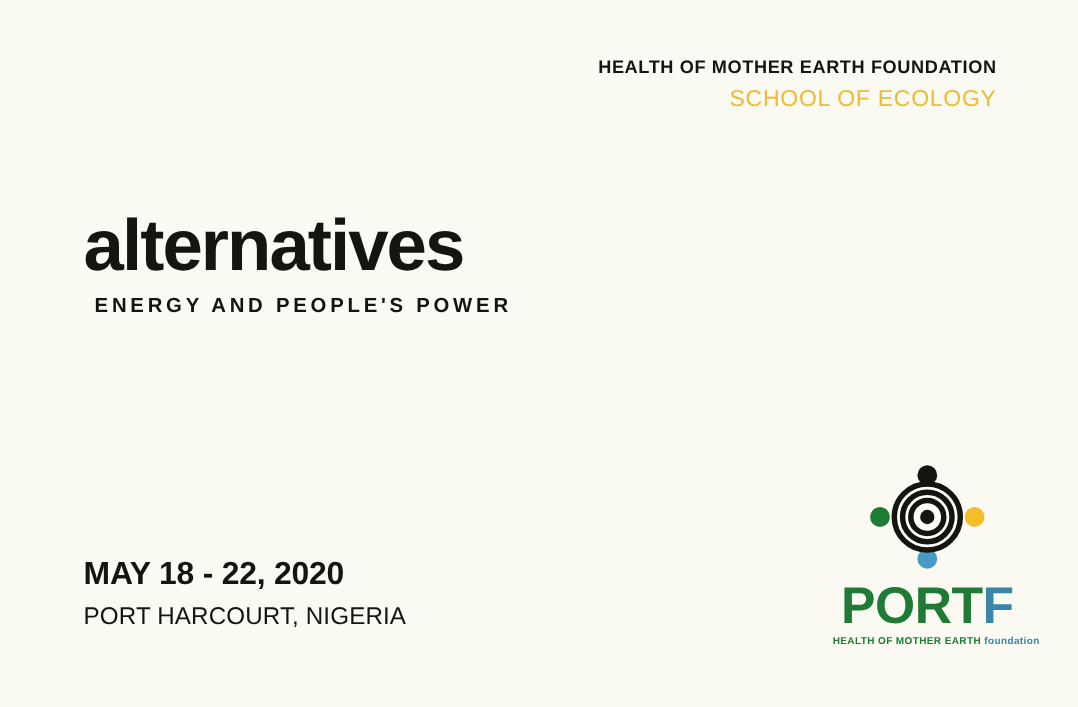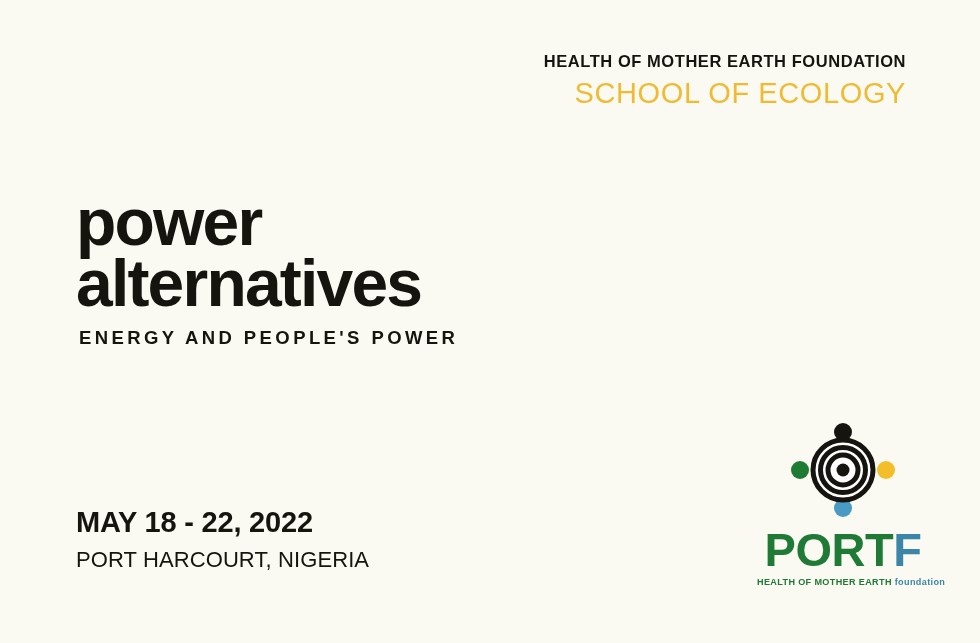--- a/index.html
+++ b/index.html
@@ -32,21 +32,21 @@
   #org-name {
     font-size: 16.5px;
     font-weight: bold;
     letter-spacing: 0.55px;
     color: #16140f;
     line-height: 1.2;
     white-space: nowrap;
   }
   #school-name {
     margin-top: 6px;
-    font-size: 29px;
+    font-size: 21px;
     font-weight: normal;
     letter-spacing: 0.6px;
     color: #efbb33;
     line-height: 1.1;
     white-space: nowrap;
   }
 
   
   #title-block {
     position: absolute;
@@ -60,21 +60,21 @@
     line-height: 0.92;
     letter-spacing: -1.8px;
     white-space: nowrap;
   }
   #amp {
     color: #f5b820;
     font-weight: bold;
   }
   #tagline {
     margin-top: 14px;
-    margin-left: 3px;
+    margin-left: 10px;
     font-size: 18.5px;
     font-weight: bold;
     letter-spacing: 3.4px;
     color: #16140f;
     white-space: nowrap;
   }
 
   
   #event-block {
     position: absolute;
@@ -140,27 +140,26 @@
 <body>
 
 <div id="poster">
 
   <div id="header">
     <div id="org-name">HEALTH OF MOTHER EARTH FOUNDATION</div>
     <div id="school-name">SCHOOL OF ECOLOGY</div>
   </div>
 
   <div id="title-block">
-    <div class="title-line">power</div>
     <div class="title-line">alternatives</div>
     <div id="tagline">ENERGY AND PEOPLE'S POWER</div>
   </div>
 
   <div id="event-block">
-    <div id="event-date">MAY 18 - 22, 2022</div>
+    <div id="event-date">MAY 18 - 22, 2020</div>
     <div id="event-location">PORT HARCOURT, NIGERIA</div>
   </div>
 
   <div id="logo">
 
     <svg id="logo-emblem" viewBox="0 0 112 104" aria-hidden="true">
 
       <g>
         <circle cx="56" cy="14" r="9" fill="#16140f"></circle>
         <path d="M56 25 C 44 25 35 33 33 44 L 41 47 C 43 38 49 33 56 33 C 63 33 69 38 71 47 L 79 44 C 77 33 68 25 56 25 Z" fill="#16140f"></path>

